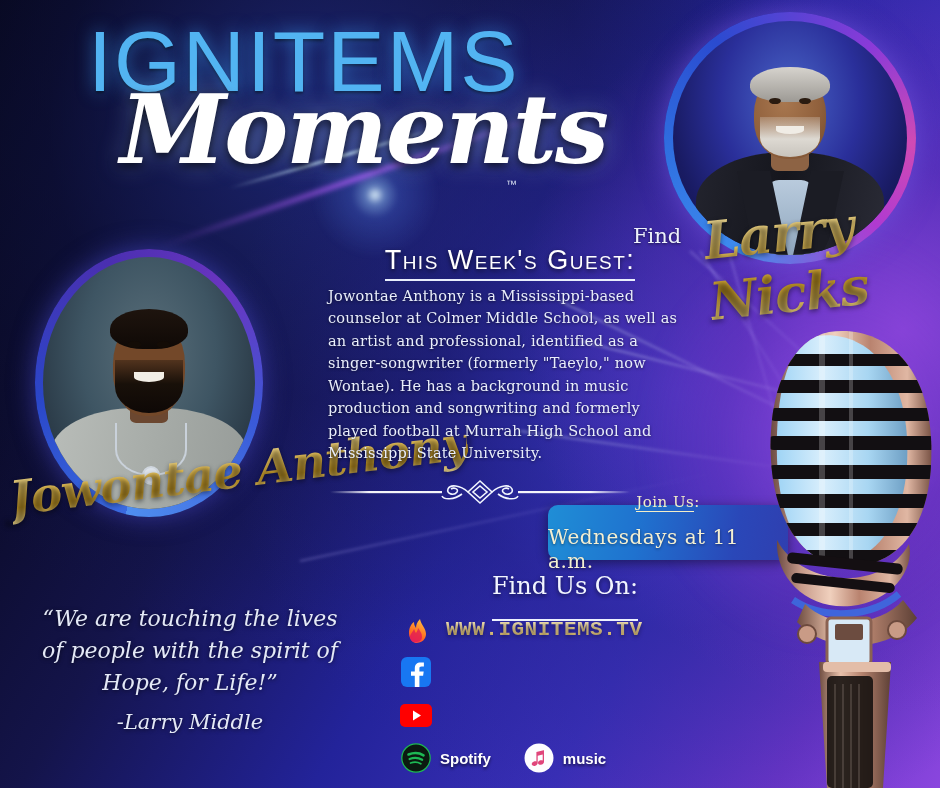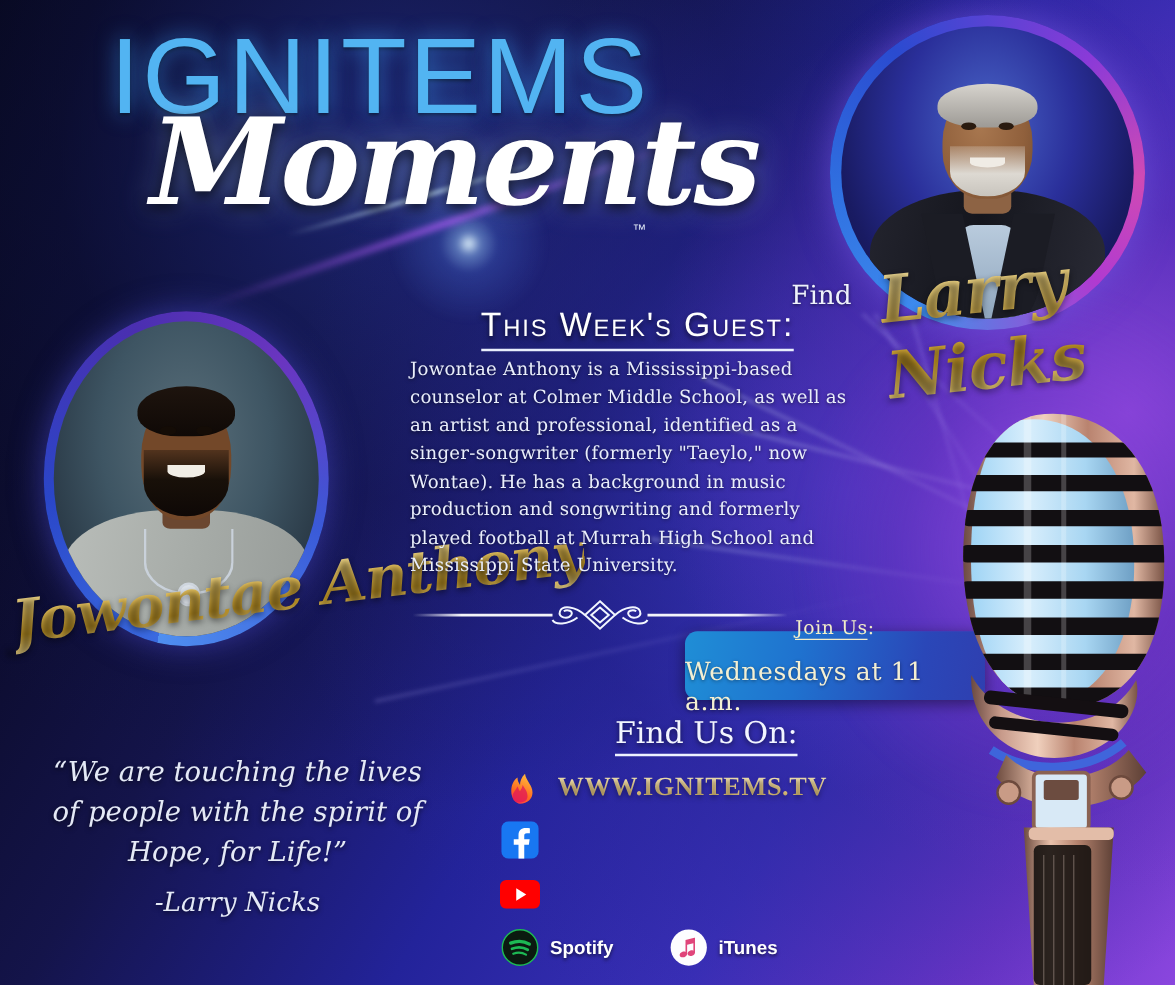--- a/index.html
+++ b/index.html
@@ -133,30 +133,30 @@
     color:#e4e9f6;text-align:center;text-shadow:0 1px 4px rgba(0,0,0,0.6);
   }
   .quote-author{margin-top:8px;font-size:21px;}
 
   
   .findus{position:absolute;left:400px;top:572px;width:330px;}
   .findus-title{
     text-align:center;font-family:"DejaVu Serif",serif;font-size:24px;color:#f2f5ff;
     text-shadow:0 2px 4px rgba(0,0,0,0.55);margin-bottom:12px;
   }
-  .findus-title u{text-decoration:none;border-bottom:2px solid #eef2ff;padding-bottom:3px;}
+  .findus-title u{text-decoration:none;border-bottom:2px solid #eef2ff;padding-bottom:19px;}
   .social-row{display:flex;align-items:center;gap:14px;margin-bottom:9px;height:34px;}
   .social-label{font-family:"Liberation Sans",sans-serif;font-weight:bold;font-size:19px;color:#ffffff;text-shadow:0 2px 4px rgba(0,0,0,0.6);letter-spacing:-0.2px;}
   .site-label{
-    font-family:Liberation Serif, serif;font-weight:bold;font-size:21px;letter-spacing:0.5px;
+    font-family:Liberation Mono, monospace;font-weight:bold;font-size:21px;letter-spacing:0.5px;
     background:linear-gradient(180deg,#fdf3cf 0%,#e6cc8a 50%,#cfae5e 100%);
     -webkit-background-clip:text;background-clip:text;color:transparent;
     text-shadow:0 2px 4px rgba(0,0,0,0.35);
   }
-  .app-row{display:flex;align-items:flex-start;gap:24px;margin-top:10px;}
+  .app-row{display:flex;align-items:flex-start;gap:12px;margin-top:10px;}
   .app{display:flex;align-items:center;gap:8px;margin-right:20px;}
   .app-label{font-family:"Liberation Sans",sans-serif;font-weight:bold;font-size:15px;color:#ffffff;text-shadow:0 2px 3px rgba(0,0,0,0.6);}
 
   .icon-box{width:32px;height:32px;flex:0 0 32px;display:flex;align-items:center;justify-content:center;}
 
   
   .mic{position:absolute;right:-6px;top:318px;width:215px;height:470px;}
 </style>
 </head>
 <body>
@@ -272,21 +272,21 @@
 
   <div class="joinus">
     <div class="joinus-label">
       <u>Join Us</u><span>:</span>
     </div>
     <div class="joinus-time">Wednesdays at 11 a.m.</div>
   </div>
 
   <div class="quote">
     <div>“We are touching the lives of people with the spirit of Hope, for Life!”</div>
-    <div class="quote-author">-Larry Nicks</div>
+    <div class="quote-author">-Larry Middle</div>
   </div>
 
   <div class="findus">
     <div class="findus-title">
       <u>Find Us On:</u>
     </div>
 
     <div class="social-row">
       <span class="icon-box">
         <svg width="26" height="30" viewBox="0 0 26 30">
@@ -339,21 +339,21 @@
 
       <span class="app">
         <span class="icon-box">
           <svg width="30" height="30" viewBox="0 0 30 30">
             <circle cx="15" cy="15" r="14.5" fill="#fdfdff"></circle>
             <g fill="#e0457b">
               <path d="M19.5 7.2 12.4 9v9.6c-.6-.4-1.5-.5-2.4-.2-1.6.5-2.6 1.9-2.2 3.1.4 1.2 2 1.7 3.6 1.2 1.4-.5 2.3-1.6 2.3-2.7v-7.2l5-1.3v6c-.6-.4-1.5-.5-2.4-.2-1.6.5-2.6 1.9-2.2 3.1.4 1.2 2 1.7 3.6 1.2 1.4-.5 2.3-1.6 2.3-2.7V7.2Z"></path>
             </g>
           </svg>
         </span>
-        <span class="app-label">iTunes</span>
+        <span class="app-label">music</span>
       </span>
 
     </div>
   </div>
 
   <div class="mic">
     <svg width="215" height="470" viewBox="0 0 215 470">
       <defs>
         <linearGradient id="metal" x1="0" y1="0" x2="1" y2="0">
           <stop offset="0" stop-color="#6b4a42"></stop>

